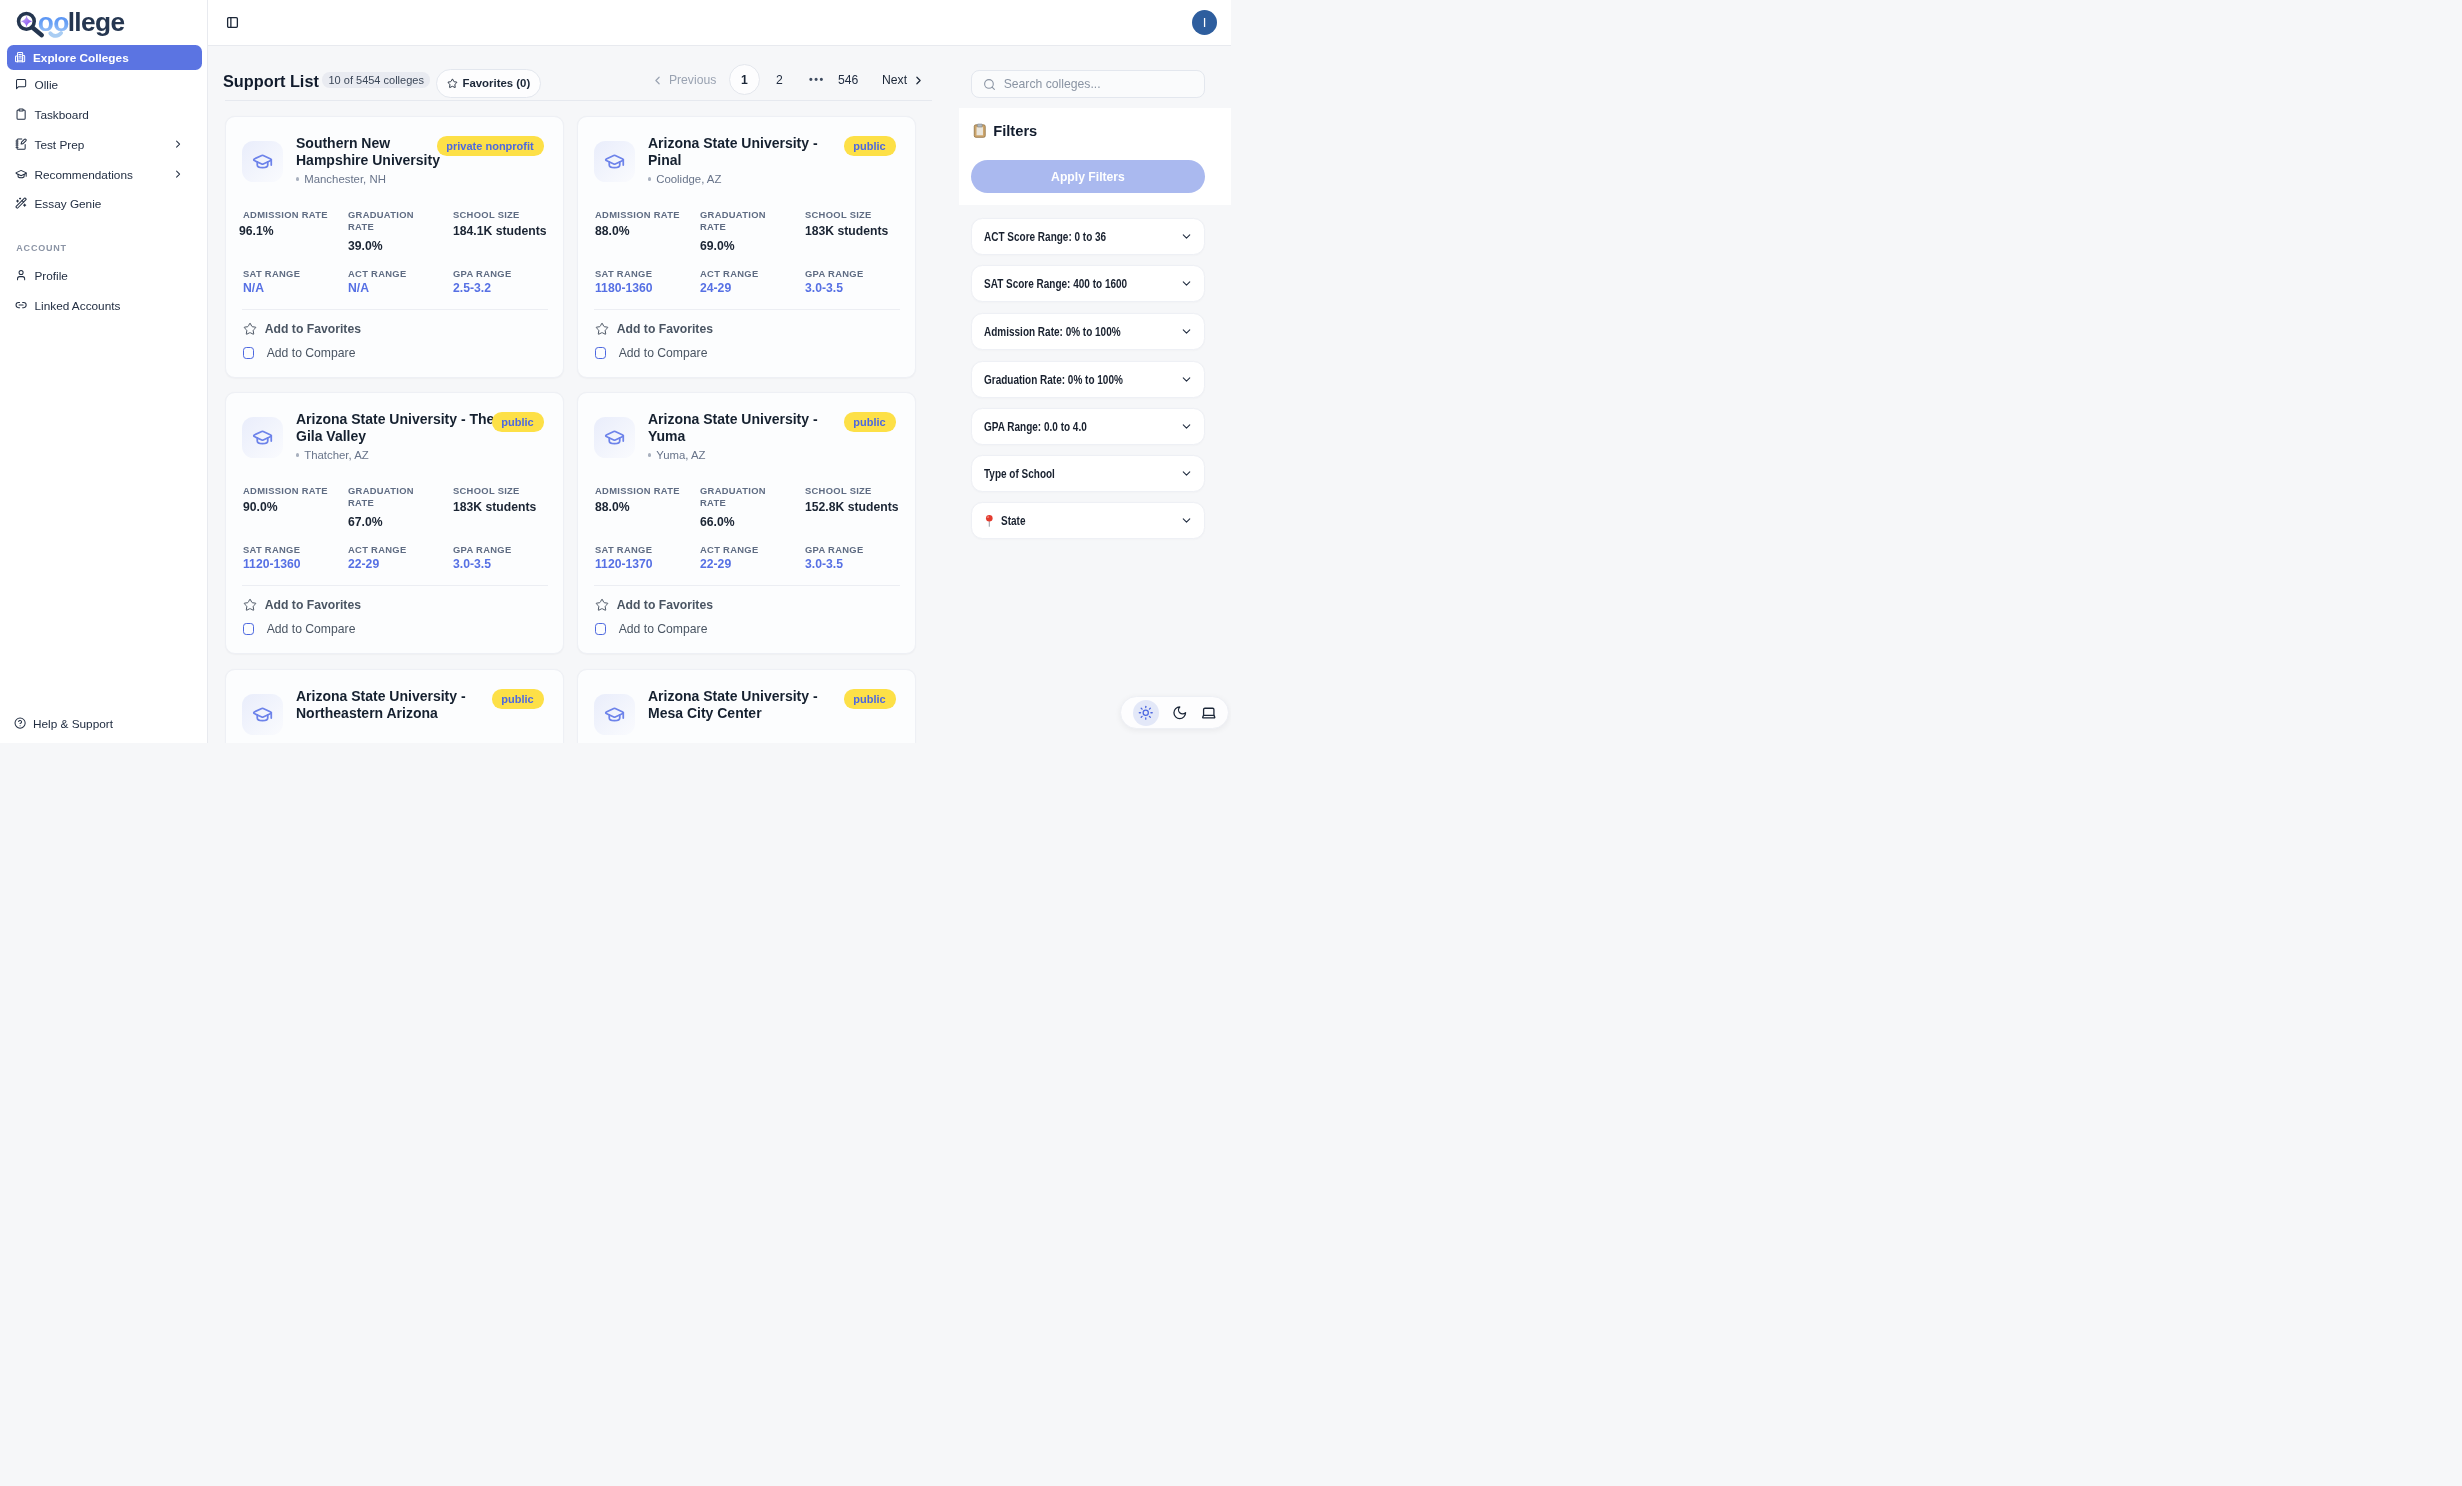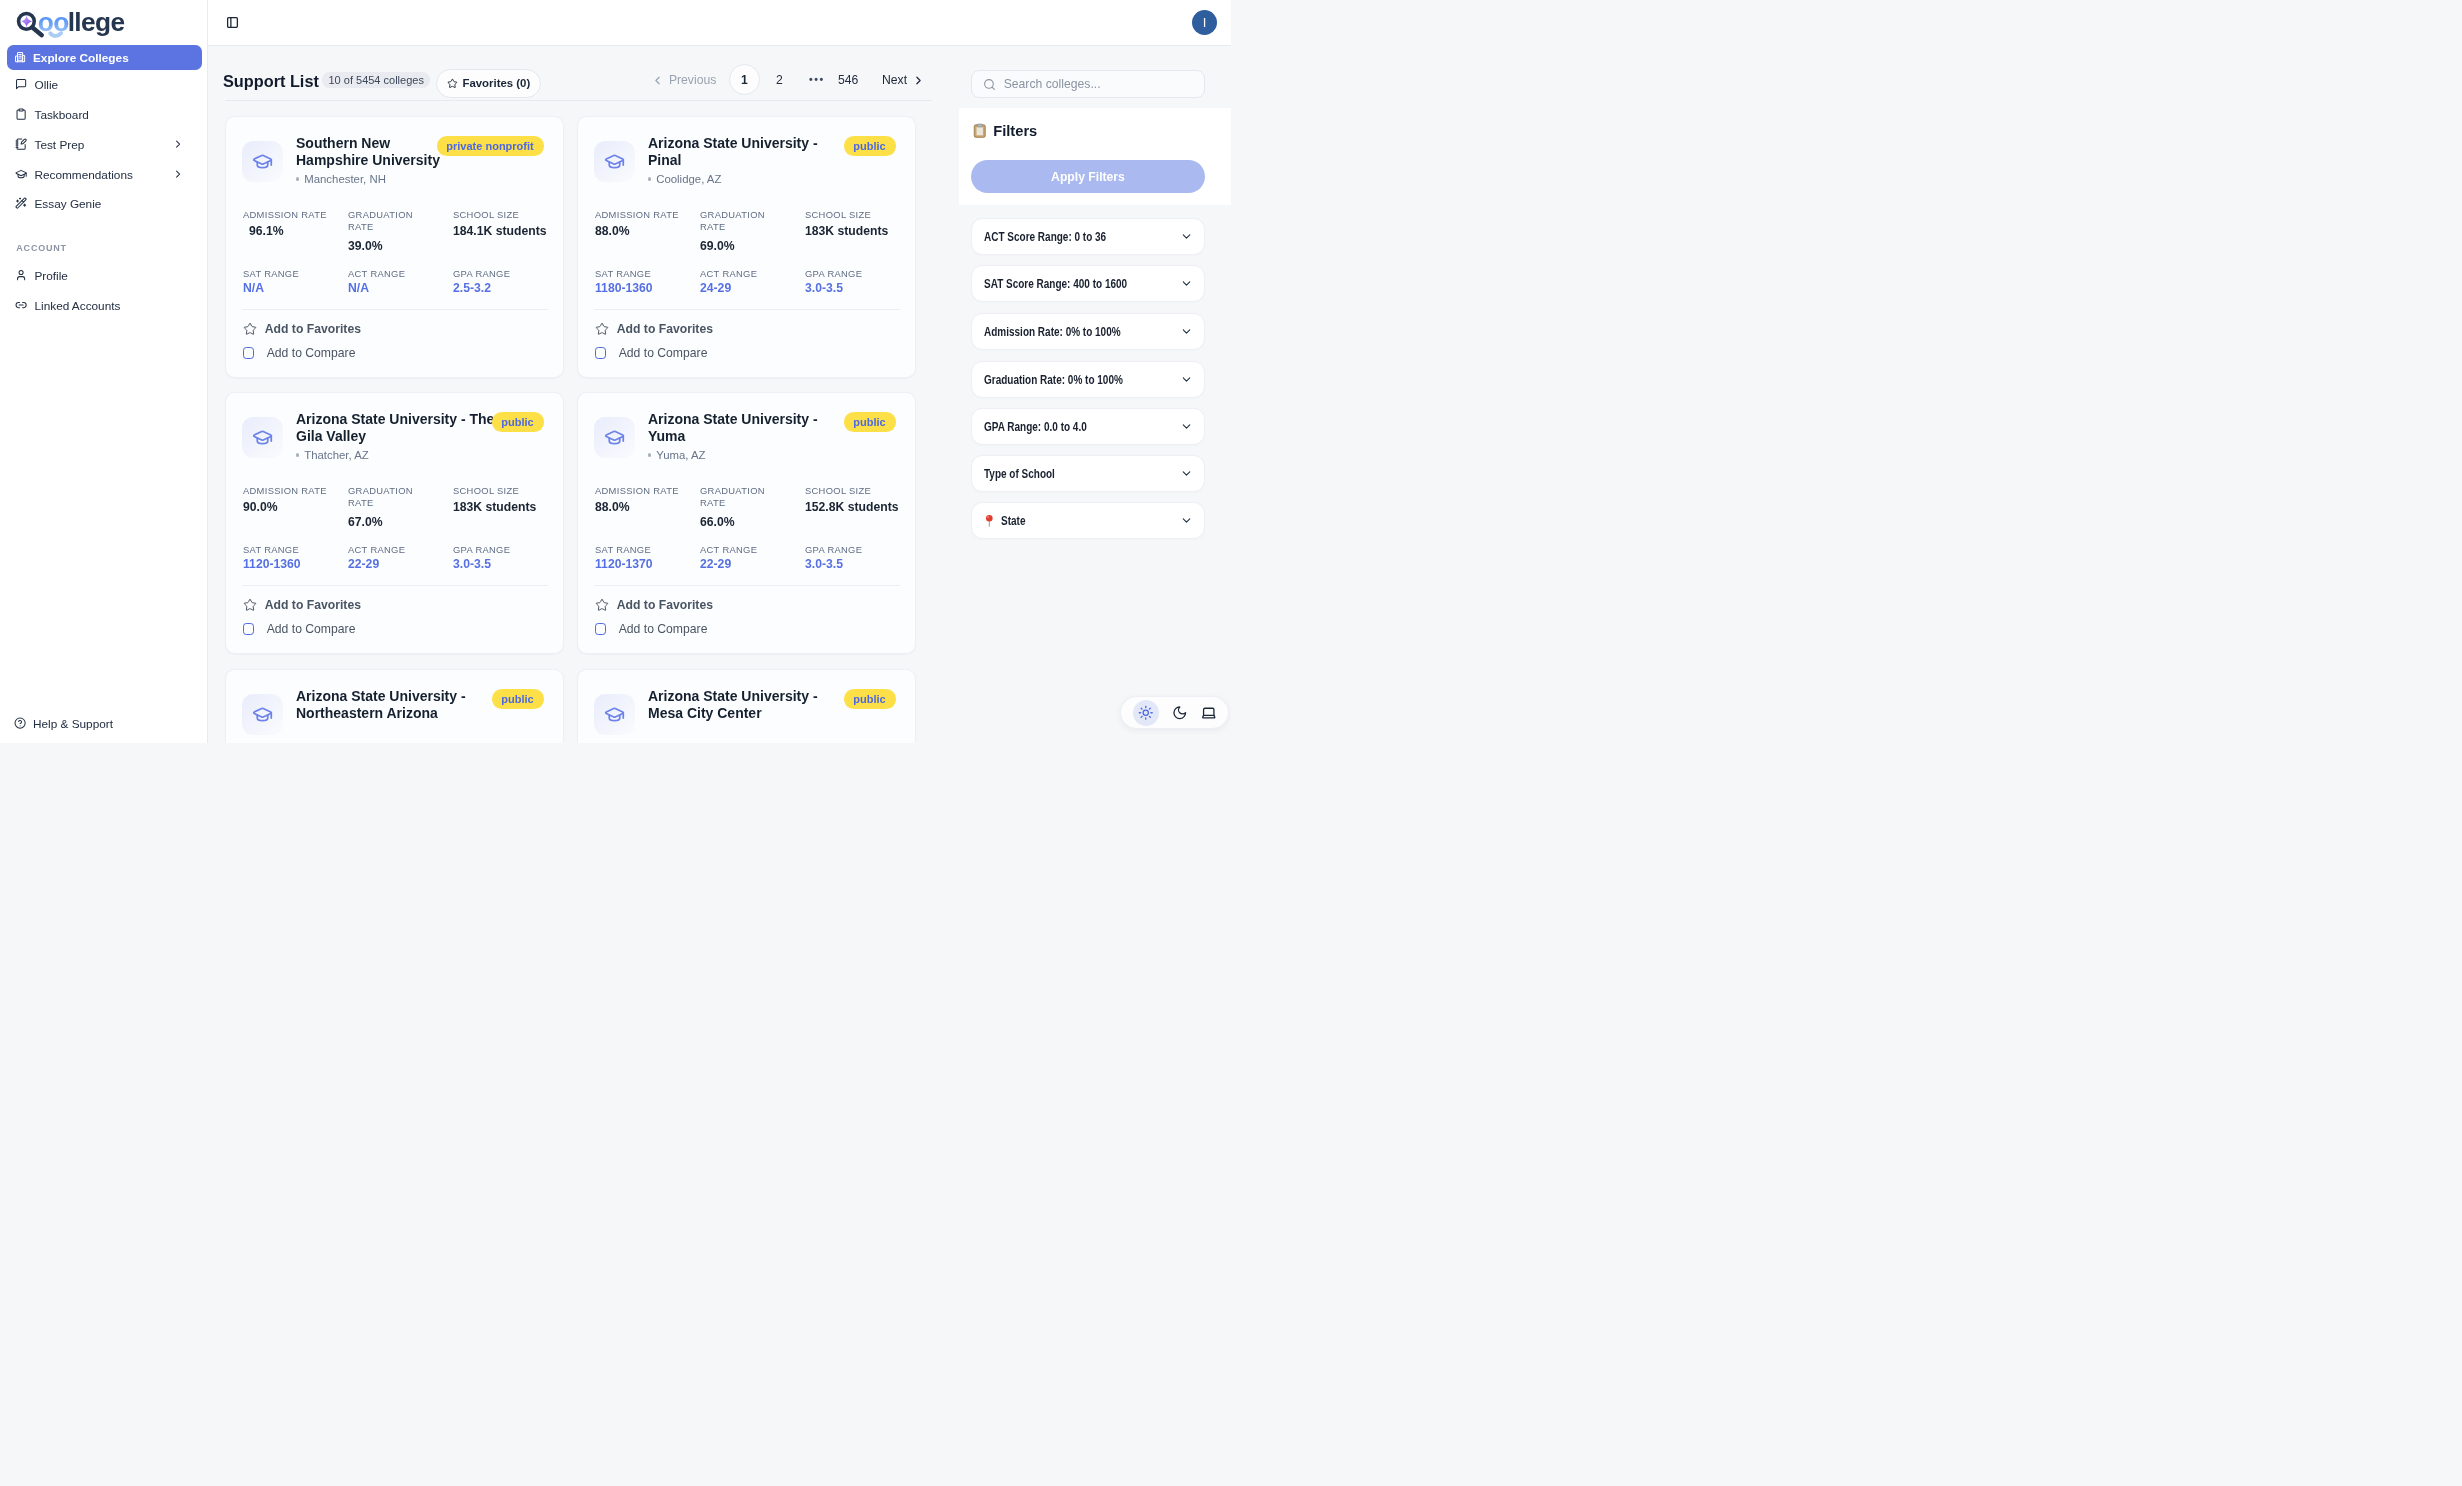--- a/index.html
+++ b/index.html
@@ -36,21 +36,21 @@
 .pg-dots{left:809px;top:73px;color:#3d4a5e;font-weight:700;letter-spacing:1.6px;font-size:10.6px;}
 .pg-546{left:838px;top:73px;color:#222e42;font-weight:500;}
 .pg-next{left:882px;top:73px;color:#1b2637;font-weight:500;}
 
 .card{position:absolute;width:339px;height:262px;background:#fcfdfe;border:0.8px solid #eef0f5;border-radius:9.8px;box-shadow:0 0.8px 1.6px rgba(16,24,40,.03);}
 .cicon{position:absolute;left:16.3px;top:24.4px;width:41px;height:41px;border-radius:11.4px;background:linear-gradient(135deg,#e9edfb 0%,#f5f7fd 70%,#fafbfe 100%);display:flex;align-items:center;justify-content:center;}
 .ctitle{position:absolute;left:70px;top:18px;width:228px;font-size:14px;line-height:17px;font-weight:700;color:#15202f;}
 .cloc{position:absolute;left:70px;top:56px;font-size:11.4px;color:#68748a;display:flex;align-items:center;}
 .cloc .dot{width:3.3px;height:3.3px;border-radius:50%;background:#a9b1bf;margin-right:4.9px;display:inline-block;}
 .badge{position:absolute;right:19.5px;top:19px;height:19.5px;padding:0 9.8px;border-radius:9.8px;background:#fde047;color:#4d68e0;font-size:11px;font-weight:600;display:flex;align-items:center;}
-.slabel{position:absolute;font-size:9.4px;font-weight:400;letter-spacing:0.3px;color:#5f6c83;line-height:11.8px;}
+.slabel{position:absolute;font-size:9.4px;font-weight:700;letter-spacing:0.3px;color:#5f6c83;line-height:11.8px;}
 .sval{position:absolute;font-size:12.2px;font-weight:700;color:#1a2433;}
 .sval.blue{color:#5670e4;}
 .cdiv{position:absolute;left:16.3px;top:192px;width:306px;height:0.8px;background:#eceef3;}
 .favrow{position:absolute;left:16.7px;top:205px;display:flex;align-items:center;gap:8.1px;font-size:12.2px;font-weight:600;color:#4a5563;}
 .cmprow{position:absolute;left:16.7px;top:229px;display:flex;align-items:center;gap:12.6px;font-size:12.2px;font-weight:500;color:#4a5563;}
 .cbox{width:11.4px;height:11.4px;border:1.2px solid #4d68e0;border-radius:3.3px;background:#fcfdfe;}
 
 .search{position:absolute;left:971px;top:70px;width:234px;height:28px;background:#fafbfc;border:0.8px solid #e3e7ee;border-radius:8.1px;display:flex;align-items:center;color:#8a94a3;font-size:12.2px;gap:8.1px;padding-left:10.6px;}
 .fpanel{position:absolute;left:959px;top:108px;width:272px;height:97px;background:#fff;}
 .fhead{position:absolute;left:972px;top:123px;font-size:14.7px;font-weight:700;color:#121c2d;display:flex;align-items:center;gap:5.7px;}
@@ -180,21 +180,21 @@
         <svg width="21" height="21" viewBox="0 0 24 24" fill="none" stroke="#6d83ea" stroke-width="2" stroke-linecap="round" stroke-linejoin="round" style="">
           <path d="M21.42 10.922a1 1 0 0 0-.019-1.838L12.83 5.18a2 2 0 0 0-1.66 0L2.6 9.08a1 1 0 0 0 0 1.832l8.57 3.908a2 2 0 0 0 1.66 0z"></path>
           <path d="M22 10v6"></path>
           <path d="M6 12.5V16a6 3 0 0 0 12 0v-3.5"></path>
         </svg>
       </div>
       <div class="ctitle">Southern New<br>Hampshire University</div>
       <div class="cloc"><span class="dot"></span>Manchester, NH</div>
       <div class="badge">private nonprofit</div>
       <div class="slabel" style="left:17px;top:92px">ADMISSION RATE</div>
-      <div class="sval" style="left:23px;top:107px">96.1%</div>
+      <div class="sval" style="left:13px;top:107px">96.1%</div>
       <div class="slabel" style="left:122px;top:92px">GRADUATION<br>RATE</div>
       <div class="sval" style="left:122px;top:122px">39.0%</div>
       <div class="slabel" style="left:227px;top:92px">SCHOOL SIZE</div>
       <div class="sval" style="left:227px;top:107px">184.1K students</div>
       <div class="slabel" style="left:17px;top:151px">SAT RANGE</div>
       <div class="sval blue" style="left:17px;top:164px">N/A</div>
       <div class="slabel" style="left:122px;top:151px">ACT RANGE</div>
       <div class="sval blue" style="left:122px;top:164px">N/A</div>
       <div class="slabel" style="left:227px;top:151px">GPA RANGE</div>
       <div class="sval blue" style="left:227px;top:164px">2.5-3.2</div>

